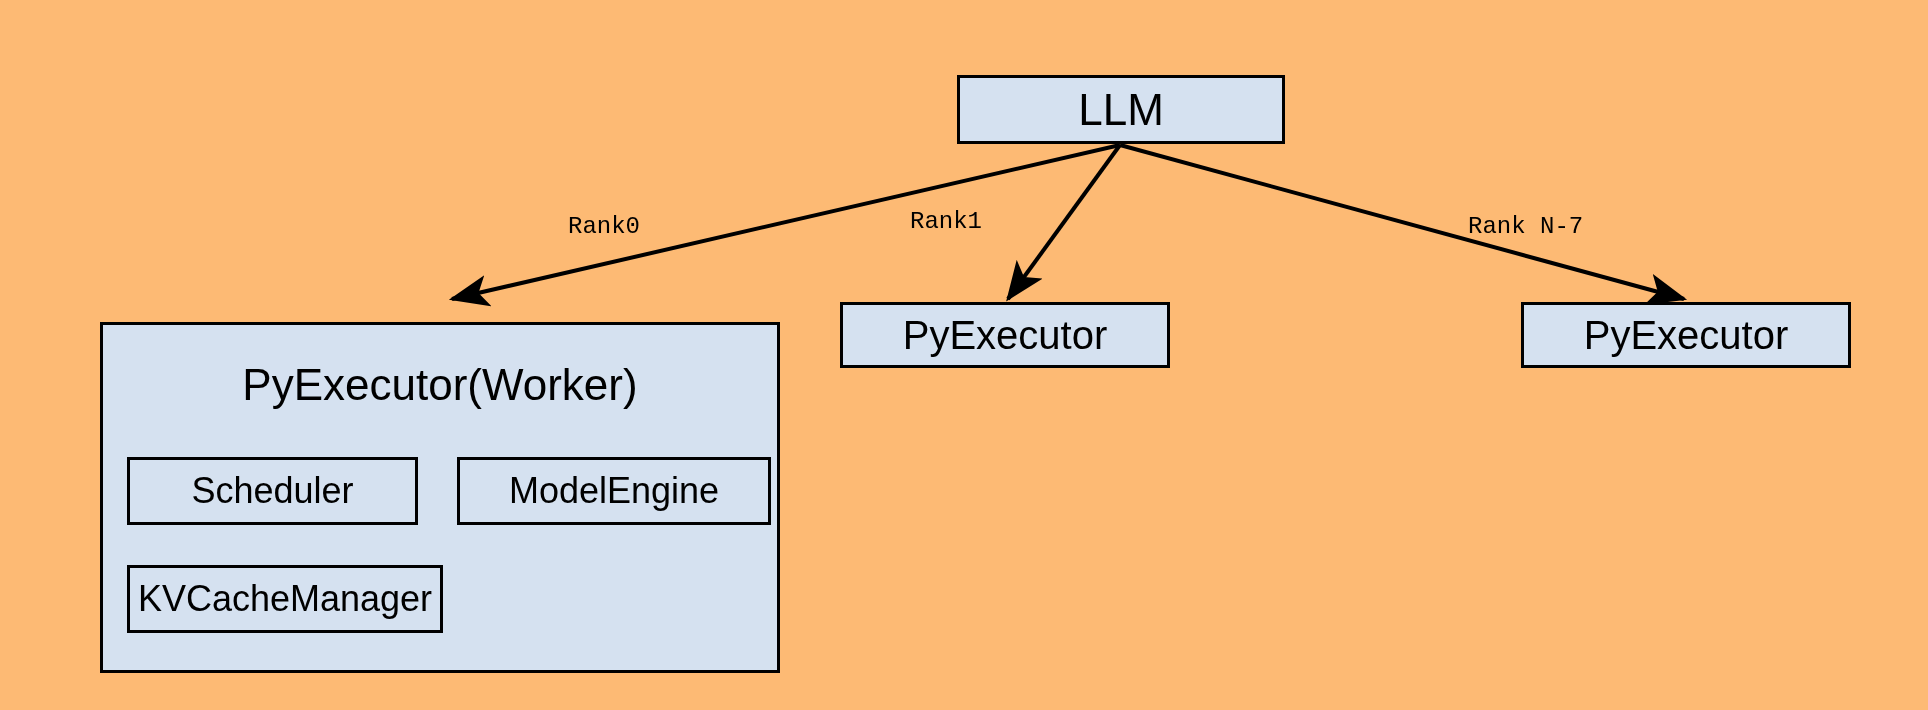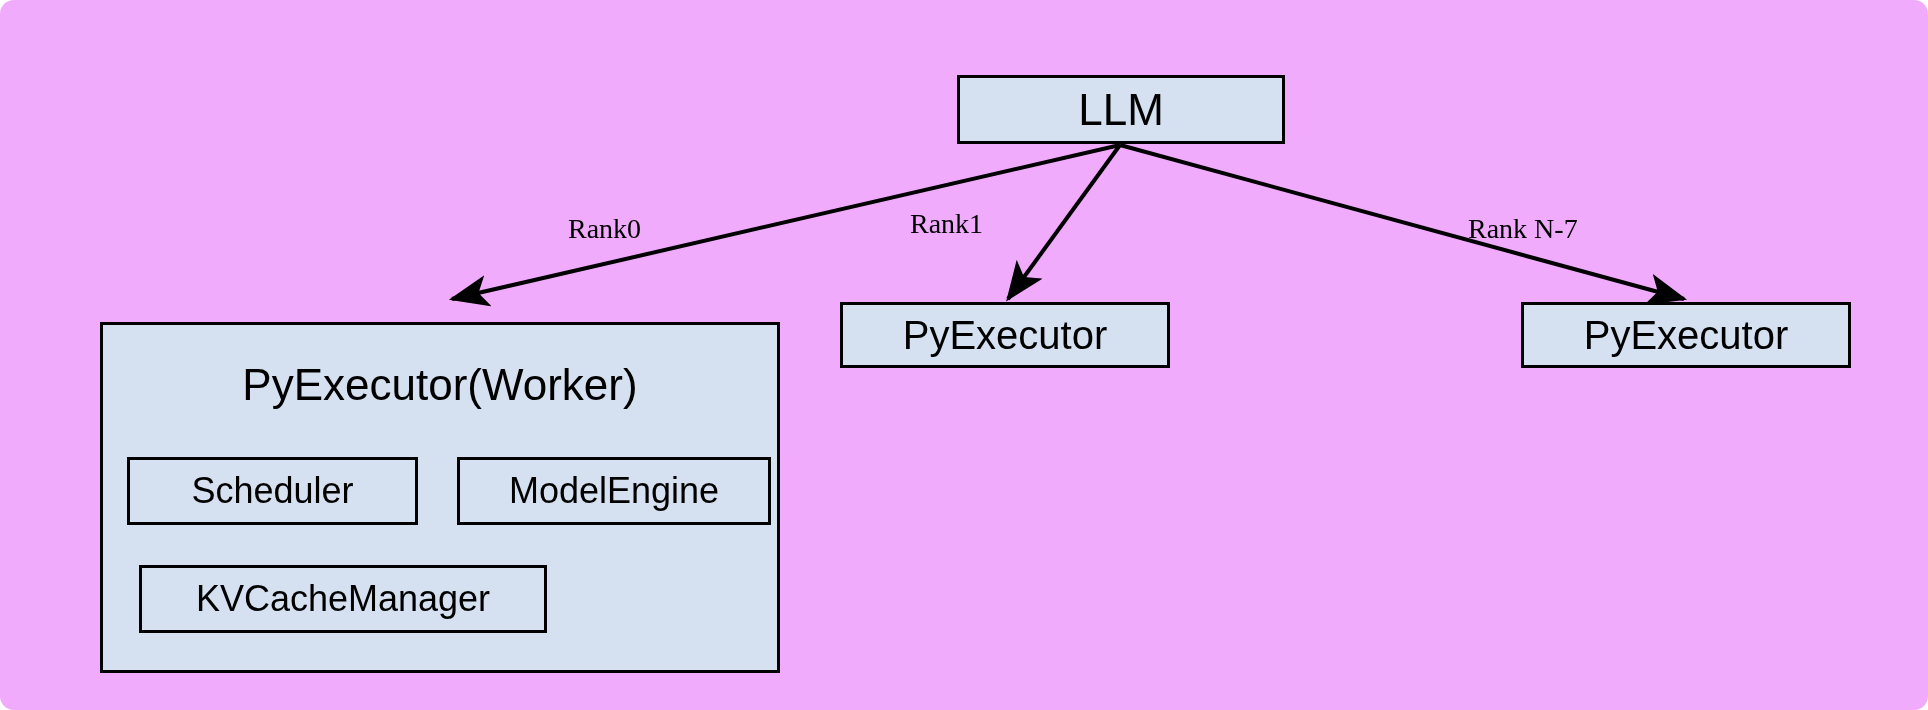--- a/index.html
+++ b/index.html
@@ -10,22 +10,21 @@
   body {
     font-family: "Liberation Sans", sans-serif;
     width: 1928px;
     height: 710px;
     overflow: hidden;
   }
   #canvas {
     position: relative;
     width: 1928px;
     height: 710px;
-    background: #f0abfc;
-    border-radius: 14px;
+    background: #fdba74;
   }
   #edges {
     position: absolute;
     left: 0;
     top: 0;
     width: 1928px;
     height: 710px;
     pointer-events: none;
   }
   .node {
@@ -65,31 +64,31 @@
     color: #000000;
     white-space: nowrap;
     font-family: "Liberation Sans", sans-serif;
   }
   
   #node-llm      { left: 957px;  top: 75px;  width: 328px; height: 69px;  font-size: 44px; }
   #node-worker   { left: 100px;  top: 302px; width: 680px; height: 351px; margin-top: 20px; }
   #worker-title  { top: 38px; font-size: 44px; }
   #node-scheduler     { left: 24px;  top: 132px; width: 291px; height: 68px;  font-size: 36px; }
   #node-modelengine   { left: 354px; top: 132px; width: 314px; height: 68px;  font-size: 36px; }
-  #node-kvcachemanager{ left: 36px;  top: 240px; width: 408px; height: 68px;  font-size: 36px; }
+  #node-kvcachemanager{ left: 24px;  top: 240px; width: 316px; height: 68px;  font-size: 36px; }
   #node-sampler       { left: 444px; top: 240px; width: 219px; height: 68px;  font-size: 36px; }
   #node-pyexec-rank1  { left: 840px;  top: 302px; width: 330px; height: 66px; font-size: 40px; }
   #node-pyexec-rankn  { left: 1521px; top: 302px; width: 330px; height: 66px; font-size: 40px; }
   
   .edge-label {
     position: absolute;
     color: #000000;
-    font-size: 28px;
+    font-size: 24px;
     white-space: nowrap;
-    font-family: Liberation Serif, serif;
+    font-family: Liberation Mono, monospace;
     line-height: 1;
   }
   #label-rank0   { left: 568px;  top: 215px; }
   #label-rank1   { left: 910px;  top: 210px; }
   #label-rankn1  { left: 1468px; top: 215px; }
 </style>
 </head>
 <body>
 
 <div id="canvas">

